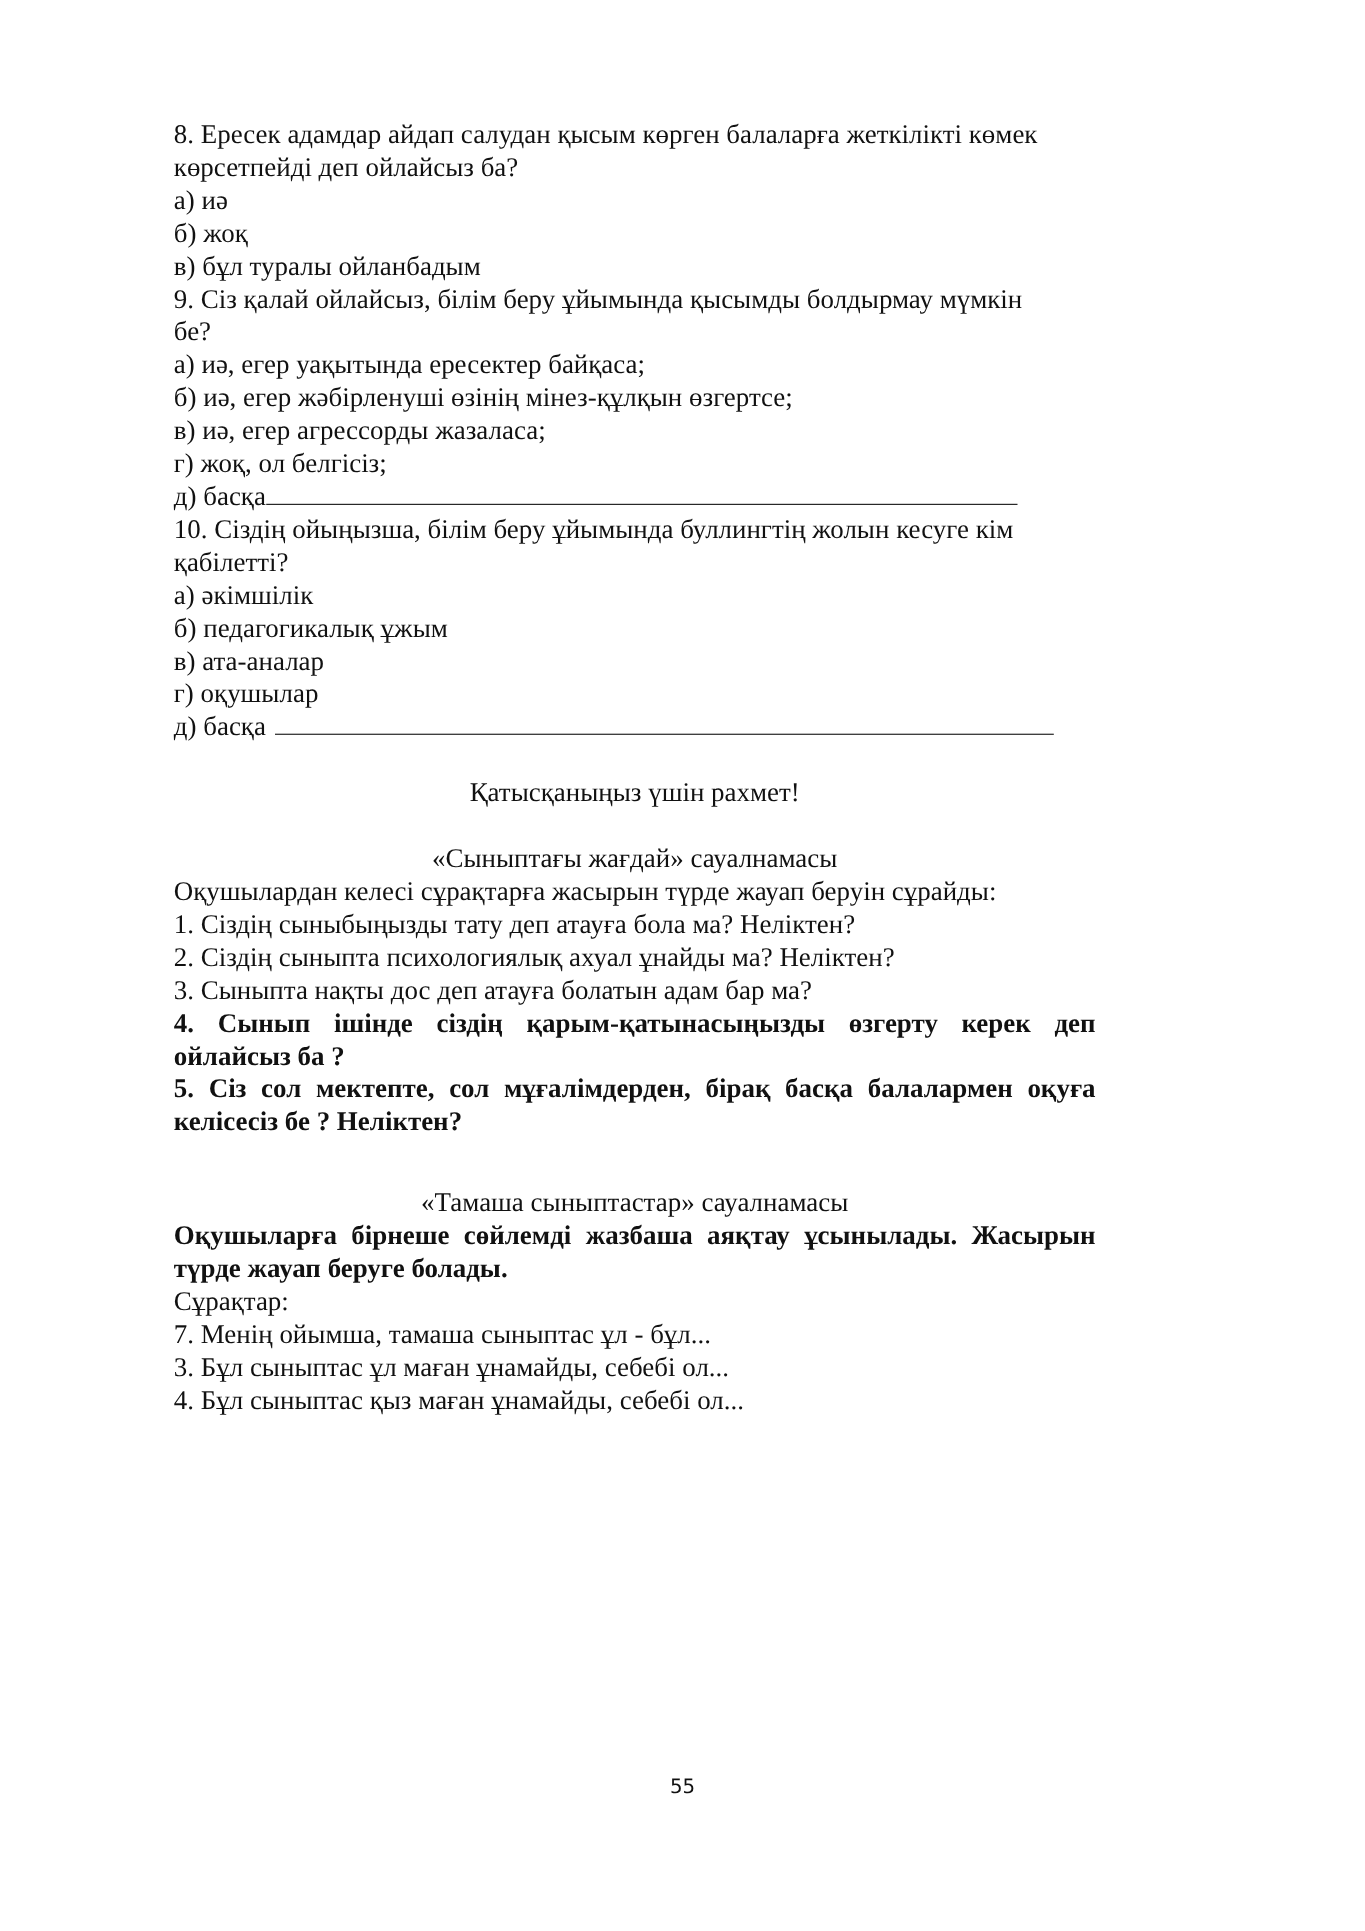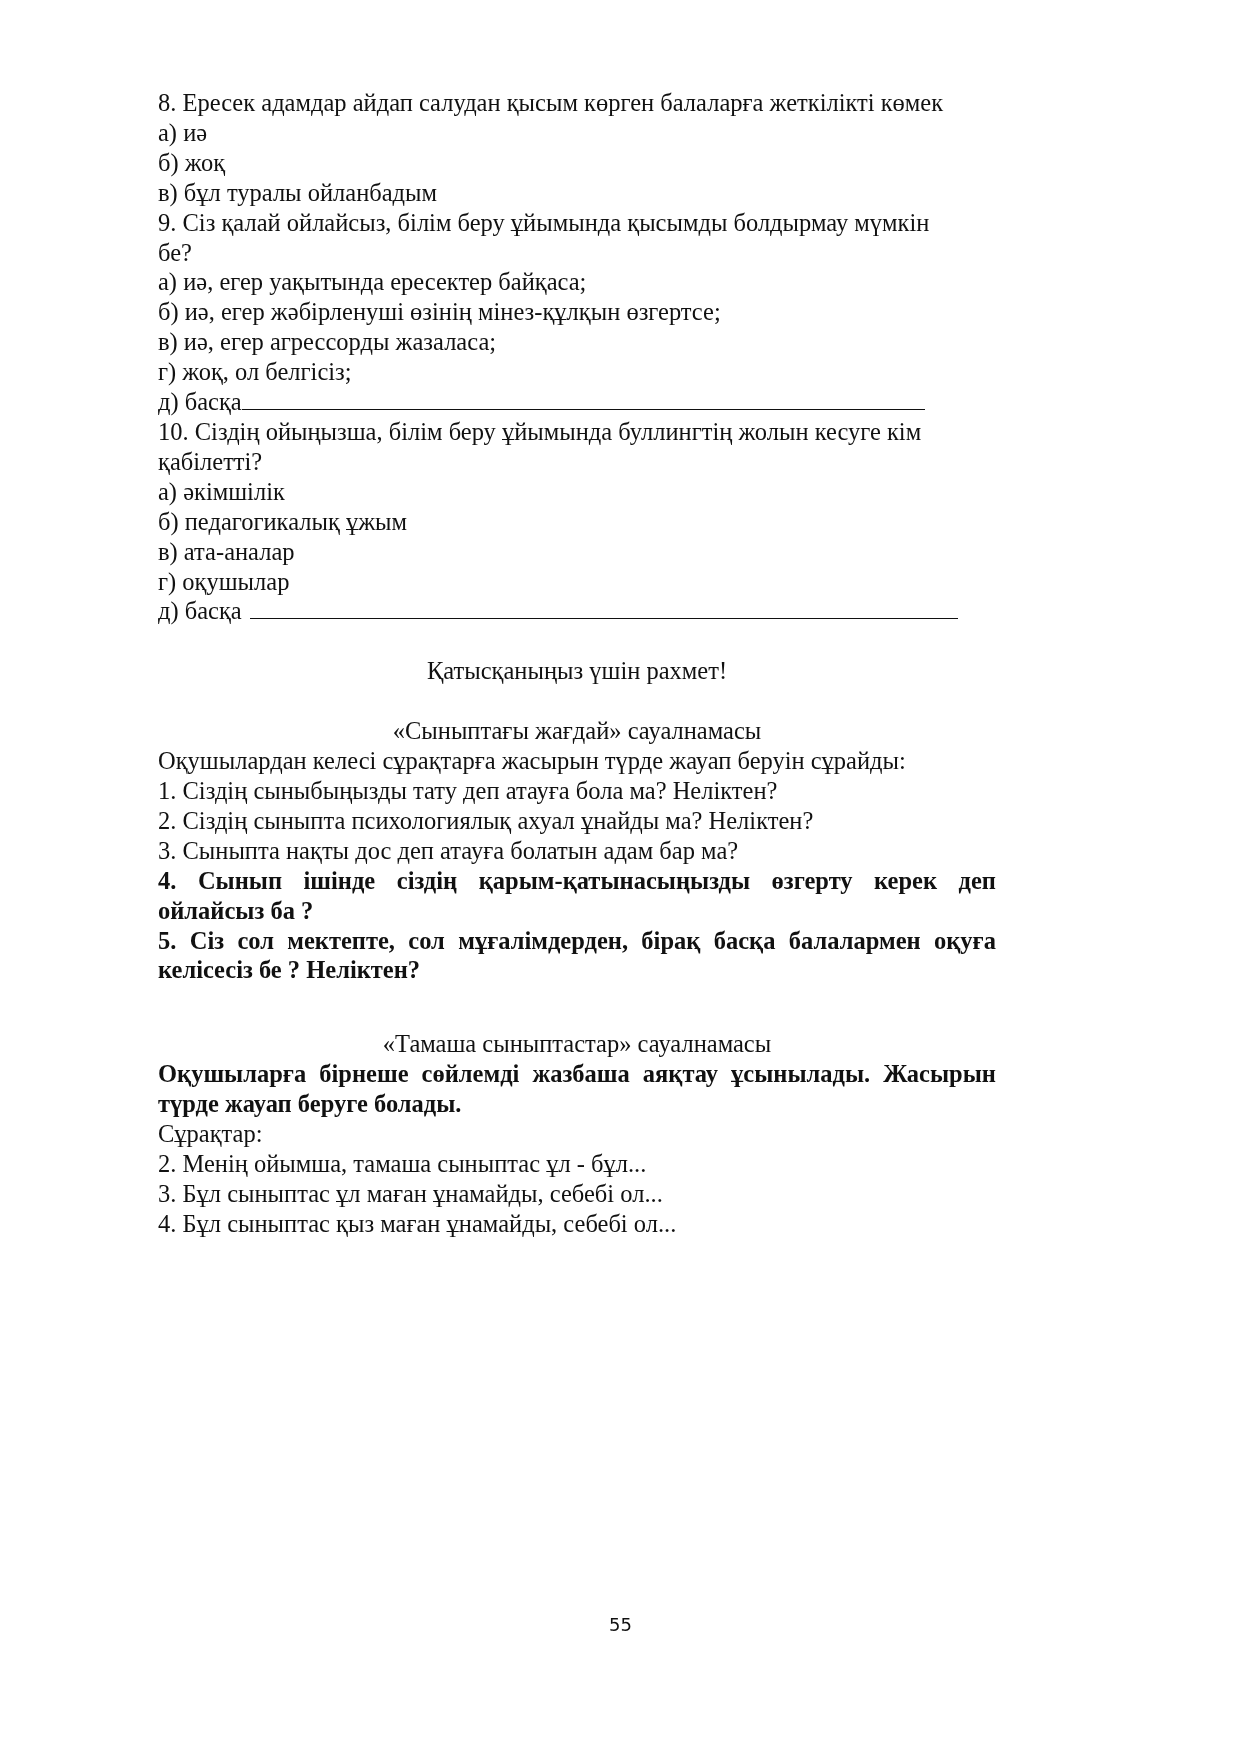--- a/index.html
+++ b/index.html
@@ -1,18 +1,18 @@
 <!DOCTYPE html>
 <html><head>
   <meta charset="utf-8">
   <style>
     html, body { margin: 0; padding: 0; background: #ffffff; }
     body { width: 1241px; height: 1755px; position: relative; overflow: hidden; }
     .page {
-      position: absolute; left: 158px; top: 88px; width: 838px;
+      position: absolute; left: 158px; top: 108px; width: 838px;
       font-family: "Liberation Serif", "DejaVu Serif", serif;
       font-size: 24.5px; line-height: 29.9px; color: #111111;
     }
     .line { white-space: nowrap; }
     .wrap { white-space: normal; text-align: justify; font-weight: bold; }
     .blank {
       display: inline-block; border-bottom: 1.6px solid #111; height: 18px; vertical-align: baseline;
     }
     .blank1 { width: 683px; }
     .blank2 { width: 708px; margin-left: 8px; }
@@ -24,20 +24,21 @@
       font-family: "DejaVu Sans", "Liberation Sans", sans-serif; font-size: 18px; color: #111;
     }
   </style>
 </head>
 <body>
 
 <div class="page">
 
   <div>
     <div class="line">8. Ересек адамдар айдап салудан қысым көрген балаларға жеткілікті көмек</div>
+    <div class="line">көрсетпейді деп ойлайсыз ба?</div>
     <div class="line">а) иә</div>
     <div class="line">б) жоқ</div>
     <div class="line">в) бұл туралы ойланбадым</div>
   </div>
 
   <div>
     <div class="line">9.  Сіз қалай ойлайсыз, білім беру ұйымында қысымды болдырмау мүмкін</div>
     <div class="line">бе?</div>
     <div class="line">а) иә, егер уақытында ересектер байқаса;</div>
     <div class="line">б) иә, егер жәбірленуші өзінің мінез-құлқын өзгертсе;</div>
@@ -70,19 +71,19 @@
     <div class="wrap">5.  Сіз сол мектепте, сол мұғалімдерден, бірақ басқа балалармен оқуға келісесіз бе ? Неліктен?</div>
   </div>
 
   <div class="gap2"></div>
   <div class="gap2" style="height:14px"></div>
 
   <div>
     <div class="center">«Тамаша сыныптастар» сауалнамасы</div>
     <div class="wrap">Оқушыларға бірнеше сөйлемді жазбаша аяқтау ұсынылады. Жасырын түрде жауап беруге болады.</div>
     <div class="line">Сұрақтар:</div>
-    <div class="line">2. Менің ойымша, тамаша сыныптас ұл - бұл...</div>
+    <div class="line">7. Менің ойымша, тамаша сыныптас ұл - бұл...</div>
     <div class="line">3. Бұл сыныптас ұл маған ұнамайды, себебі ол...</div>
     <div class="line">4. Бұл сыныптас қыз маған ұнамайды, себебі ол...</div>
   </div>
 </div>
 
 <div class="pagenum">55</div>
 
 </body></html>

